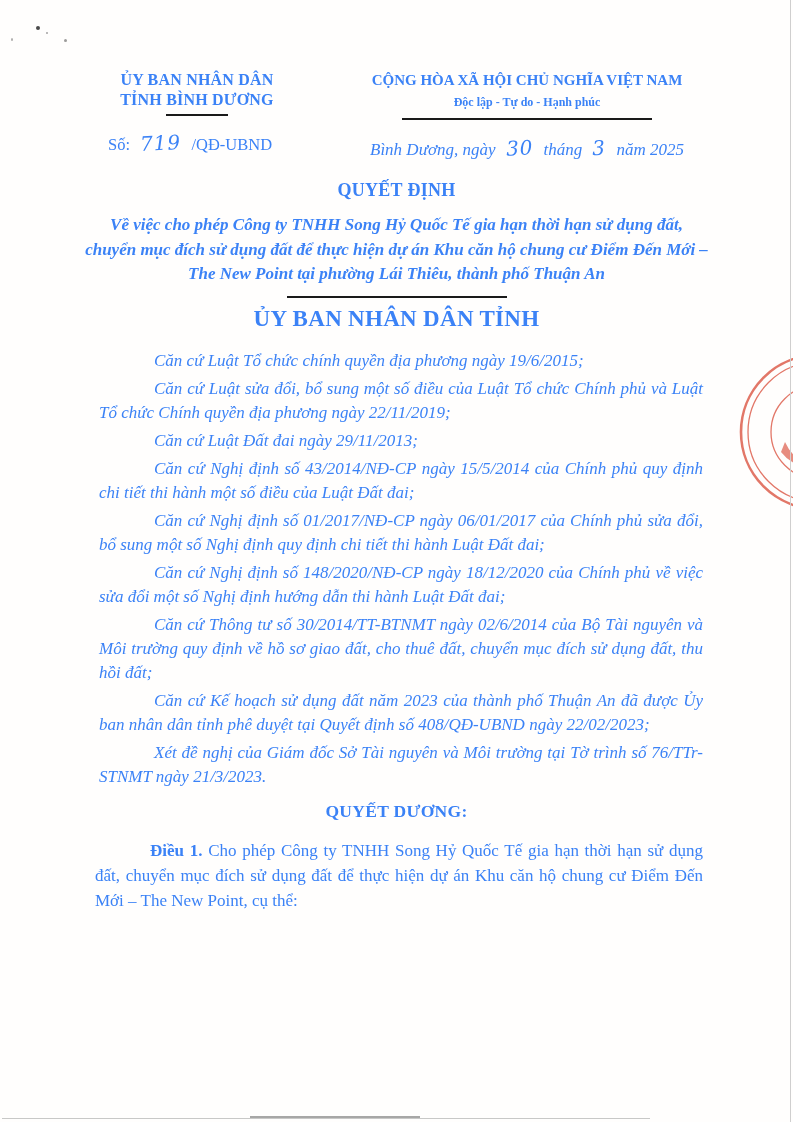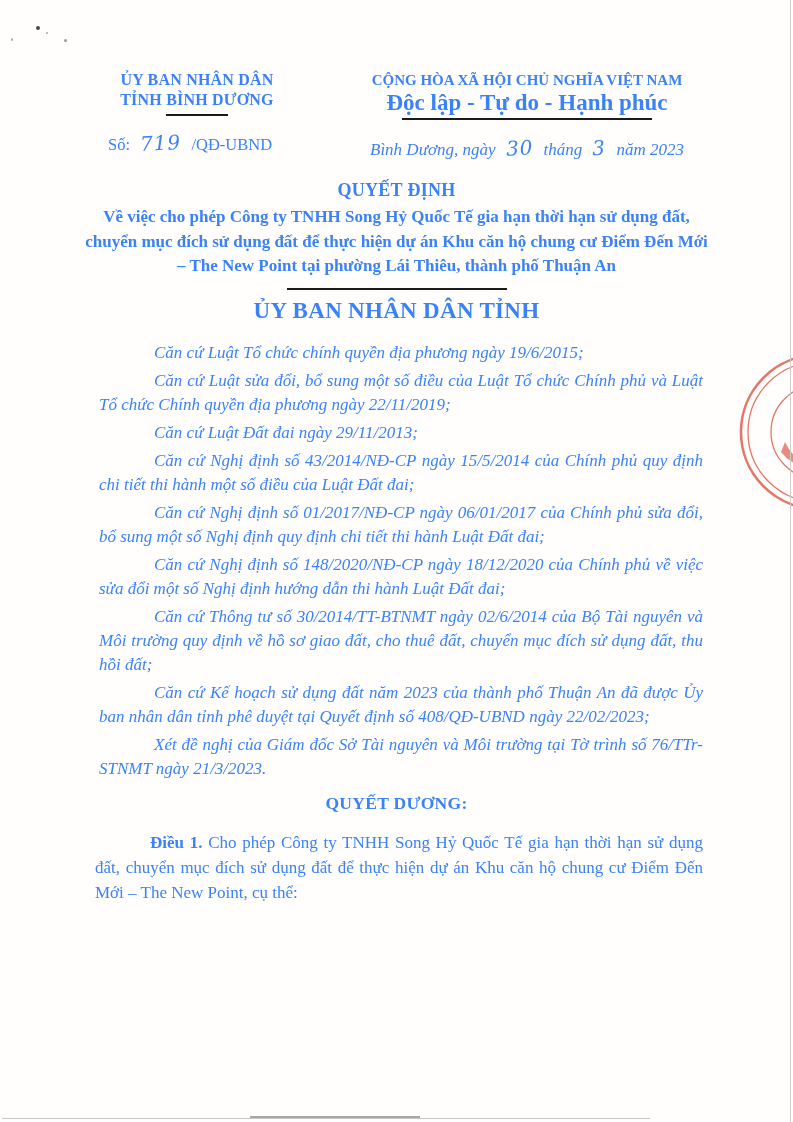--- a/index.html
+++ b/index.html
@@ -13,27 +13,27 @@
   }
   
   .header{display:flex;padding-top:70px;}
   .header-left{width:282px;margin-left:56px;text-align:center;}
   .header-right{width:378px;margin-left:0;text-align:center;}
   .hl1,.hl2{font-weight:bold;font-size:16px;line-height:20px;letter-spacing:.2px;}
   .rule-small{width:62px;height:2px;background:#1a1a1a;margin:4px auto 0;}
   .rule-mid{width:250px;height:2px;background:#1a1a1a;margin:5px auto 0;}
   .so-line{margin-top:15px;text-align:left;padding-left:52px;font-size:16.5px;}
   .rl1{font-weight:bold;font-size:15px;line-height:20px;}
-  .rl2{font-weight:bold;font-size:23px;line-height:21px;margin-top:2px;}
+  .rl2{font-weight:bold;font-size:12px;line-height:21px;margin-top:2px;}
   .date-line{margin-top:16px;font-style:italic;font-size:17px;}
   .hand{font-family:"DejaVu Serif",serif;font-style:italic;font-size:20px;letter-spacing:1px;display:inline-block;transform:rotate(-3deg);padding:0 6px;}
   
   .title-block{width:628px;margin:20px auto 0;text-align:center;}
   .title-main{font-weight:bold;font-size:18px;letter-spacing:.3px;}
-  .title-sub{font-weight:bold;font-size:17px;line-height:24.5px;margin-top:4px;}
+  .title-sub{font-weight:bold;font-size:17px;line-height:24.5px;margin-top:12px;font-style:italic;}
   .rule-title{width:220px;height:2px;background:#1a1a1a;margin:9px auto 8px;}
   .authority{font-weight:bold;font-size:23px;margin-top:5px;letter-spacing:.3px;}
   
   .citations{width:608px;margin:17px 0 0 95px;}
   .cite{
     margin:0 0 4px 4px;
     font-style:italic;font-size:17px;line-height:24px;
     text-align:justify;text-indent:55px;
   }
   
@@ -71,21 +71,21 @@
     </div>
     <div class="header-right">
       <div class="rl1">CỘNG HÒA XÃ HỘI CHỦ NGHĨA VIỆT NAM</div>
       <div class="rl2">Độc lập - Tự do - Hạnh phúc</div>
       <div class="rule-mid"></div>
       <div class="date-line">
         <span>Bình Dương, ngày</span>
         <span class="hand">30</span>
         <span>tháng</span>
         <span class="hand">3</span>
-        <span>năm 2023</span>
+        <span>năm 2025</span>
       </div>
     </div>
   </div>
 
   <div class="title-block">
     <div class="title-main">QUYẾT ĐỊNH</div>
     <div class="title-sub">Về việc cho phép Công ty TNHH Song Hỷ Quốc Tế gia hạn thời hạn sử dụng đất, chuyển mục đích sử dụng đất để thực hiện dự án Khu căn hộ chung cư Điểm Đến Mới – The New Point tại phường Lái Thiêu, thành phố Thuận An</div>
     <div class="rule-title"></div>
     <div class="authority">ỦY BAN NHÂN DÂN TỈNH</div>
   </div>

